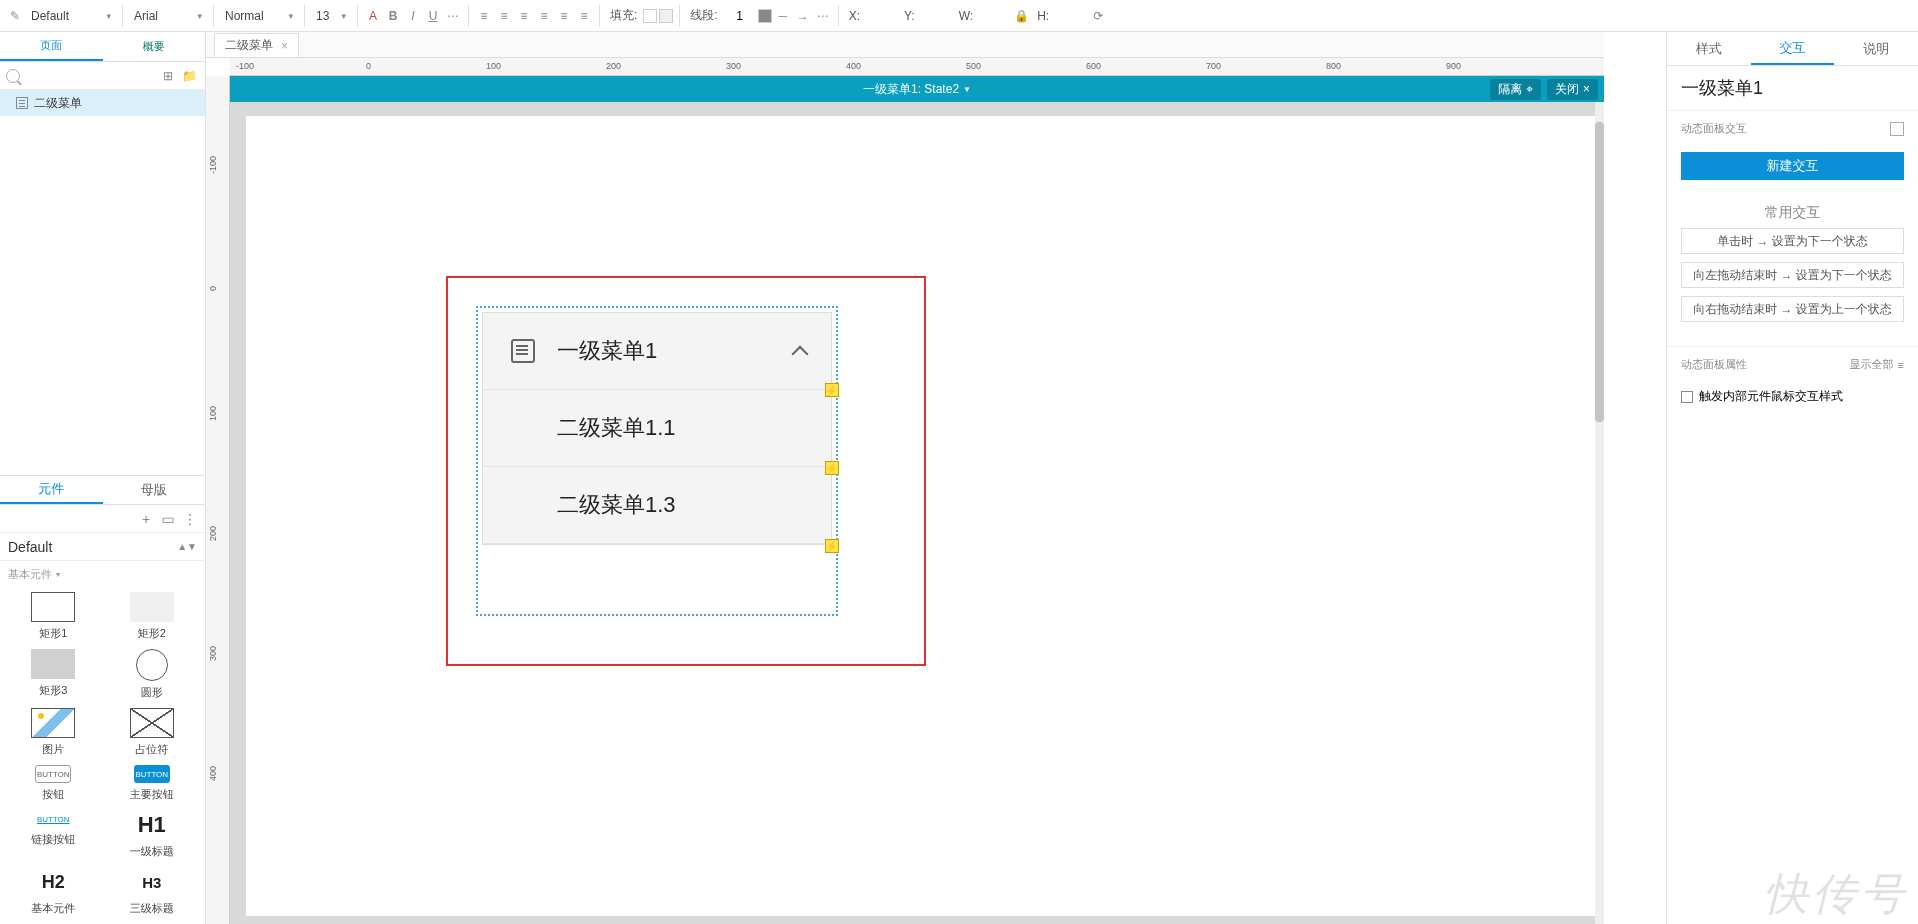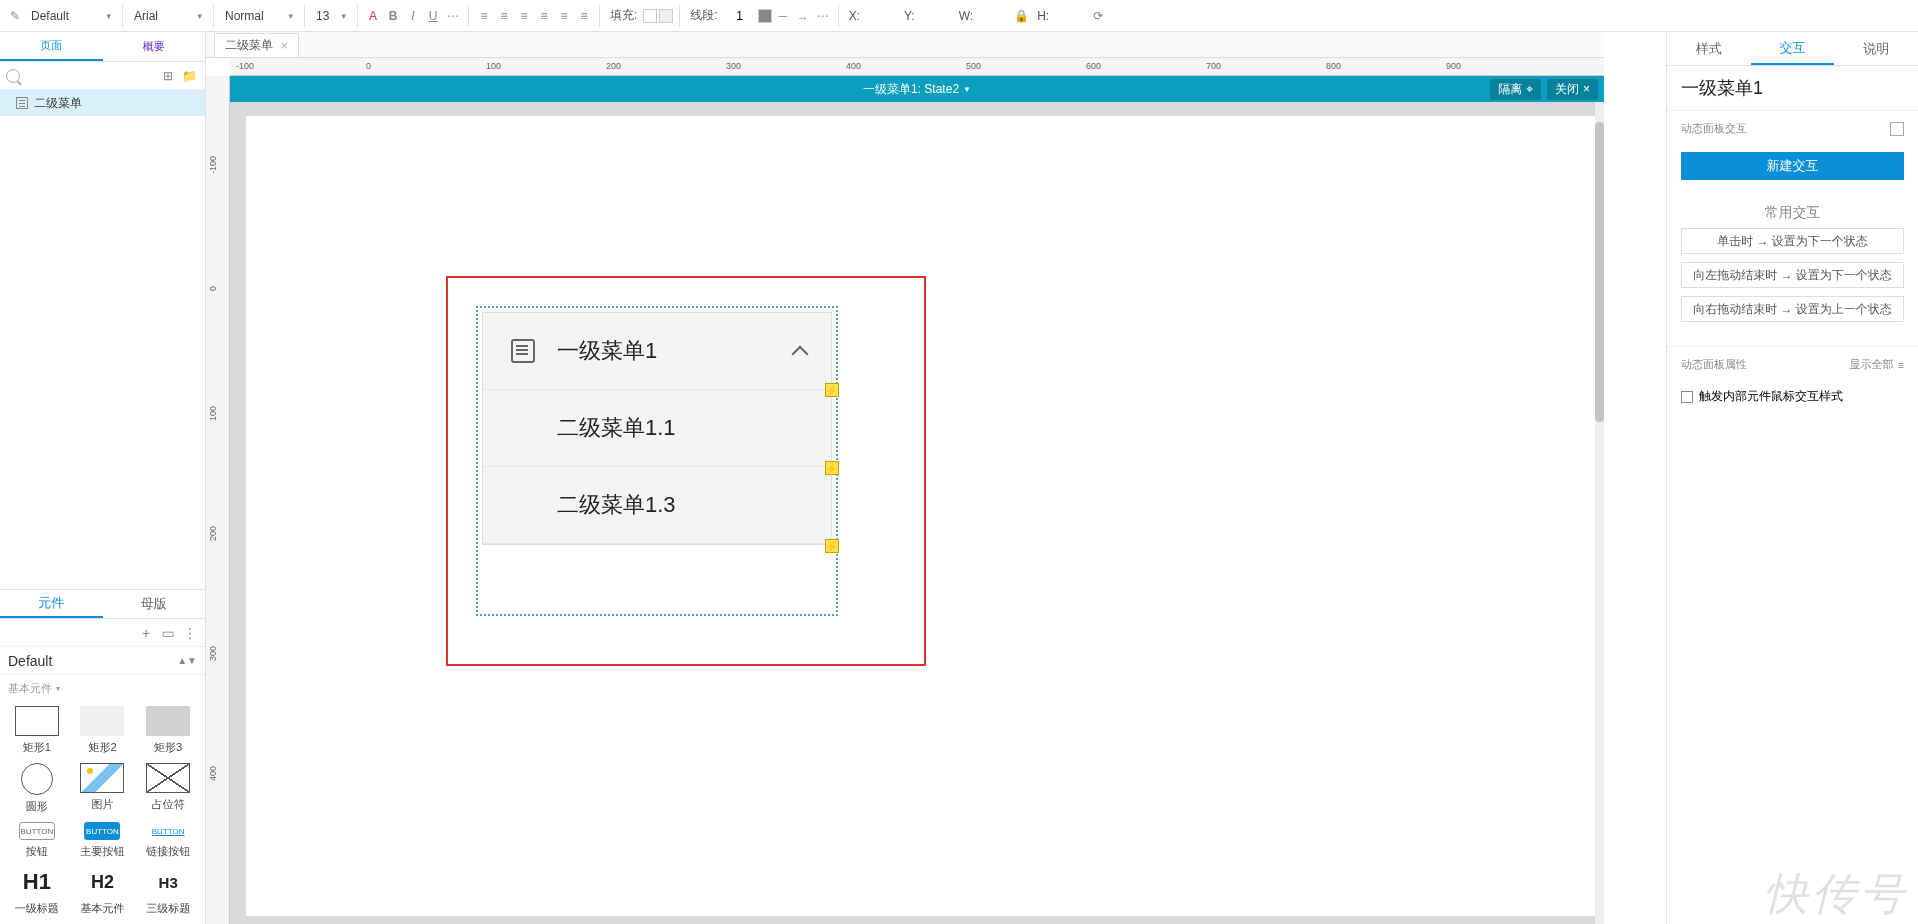--- a/index.html
+++ b/index.html
@@ -11,21 +11,21 @@
 .toolbar .dd { display: flex; align-items: center; justify-content: space-between; border: 1px solid transparent; padding: 2px 4px; min-width: 70px; cursor: pointer; }
 .toolbar .dd .chev { font-size: 9px; color: #888; }
 .toolbar .icon-btn { width: 18px; height: 18px; display: inline-flex; align-items: center; justify-content: center; color: #888; cursor: pointer; }
 .toolbar .swatch { width: 14px; height: 14px; border: 1px solid #ccc; }
 .toolbar .label-sm { color: #555; font-size: 12px; margin: 0 4px; }
 .toolbar input.posfld { width: 32px; border: none; font-size: 12px; text-align: center; }
 
 
 .leftcol { position: absolute; left: 0; top: 32px; width: 206px; bottom: 0; border-right: 1px solid #e0e0e0; display: flex; flex-direction: column; }
 .tabs2 { display: flex; height: 30px; border-bottom: 1px solid #e0e0e0; font-size: 11px; }
-.tabs2 .tab { flex: 1; display: flex; align-items: center; justify-content: center; cursor: pointer; color: #6d28d9; }
+.tabs2 .tab { flex: 1; display: flex; align-items: center; justify-content: center; cursor: pointer; color: #0f766e; }
 .tabs2 .tab.active { color: #0b8fd6; border-bottom: 2px solid #0b8fd6; }
 .searchrow { display: flex; align-items: center; height: 28px; padding: 0 6px; border-bottom: 1px solid #eee; }
 .searchrow .searchicon { width: 14px; height: 14px; border: 1.5px solid #aaa; border-radius: 50%; position: relative; margin-right: 6px; }
 .searchrow .searchicon:after { content: ""; position: absolute; width: 5px; height: 1.5px; background: #aaa; bottom: -2px; right: -3px; transform: rotate(45deg); }
 .searchrow .spacer { flex: 1; }
 .searchrow .sbtn { width: 18px; height: 18px; display: inline-flex; align-items: center; justify-content: center; color: #888; cursor: pointer; font-size: 12px; margin-left: 4px; }
 .pagetree { flex: 0 0 auto; }
 .pagetree .treeitem { display: flex; align-items: center; height: 26px; padding-left: 16px; background: #d9eff9; font-size: 12px; color: #333; cursor: pointer; }
 .pagetree .treeitem .pgicon { width: 12px; height: 12px; border: 1px solid #888; margin-right: 6px; position: relative; }
 .pagetree .treeitem .pgicon:before { content: ""; position: absolute; top: 2px; left: 2px; right: 2px; height: 1px; background: #888; box-shadow: 0 3px 0 #888, 0 6px 0 #888; }
@@ -34,21 +34,21 @@
 .libhdr { display: flex; height: 30px; border-top: 1px solid #e0e0e0; border-bottom: 1px solid #e0e0e0; font-size: 13px; }
 .libhdr .tab { flex: 1; display: flex; align-items: center; justify-content: center; cursor: pointer; color: #666; }
 .libhdr .tab.active { color: #0b8fd6; border-bottom: 2px solid #0b8fd6; }
 .libsearch { display: flex; align-items: center; height: 28px; padding: 0 6px; border-bottom: 1px solid #eee; }
 .libsearch .spacer { flex: 1; }
 .libsearch .sbtn { width: 18px; height: 18px; display: inline-flex; align-items: center; justify-content: center; color: #888; cursor: pointer; font-size: 14px; margin-left: 4px; }
 .libselect { height: 28px; display: flex; align-items: center; padding: 0 8px; font-size: 14px; color: #333; justify-content: space-between; border-bottom: 1px solid #eee; cursor: pointer; }
 .libselect .upd { font-size: 10px; color: #888; }
 .sectionlbl { font-size: 11px; color: #999; padding: 6px 8px 2px; display: flex; align-items: center; gap: 4px; }
 .sectionlbl .caret { font-size: 8px; }
-.widgetgrid { display: grid; grid-template-columns: repeat(3,1fr); gap: 8px 0; padding: 8px 4px; }
+.widgetgrid { display: grid; grid-template-columns: repeat(2,1fr); gap: 8px 0; padding: 8px 4px; }
 .widget { display: flex; flex-direction: column; align-items: center; gap: 4px; cursor: pointer; }
 .widget .thumb { width: 44px; height: 30px; display: flex; align-items: center; justify-content: center; font-size: 11px; color: #555; }
 .widget .wlbl { font-size: 11px; color: #444; }
 .thumb.rect1 { border: 1.5px solid #555; background: #fff; }
 .thumb.rect2 { background: #f0f0f0; }
 .thumb.rect3 { background: #d0d0d0; }
 .thumb.circle { width: 32px; height: 32px; border: 1.5px solid #555; border-radius: 50%; }
 .thumb.img { border: 1.5px solid #555; background: linear-gradient(135deg,#fff 40%,#7ec0ee 40%,#7ec0ee 60%,#fff 60%); position: relative; }
 .thumb.img:before { content: ""; position: absolute; width: 6px; height: 6px; background: #f5c518; border-radius: 50%; top: 4px; left: 6px; }
 .thumb.placeholder { border: 1.5px solid #555; position: relative; }

